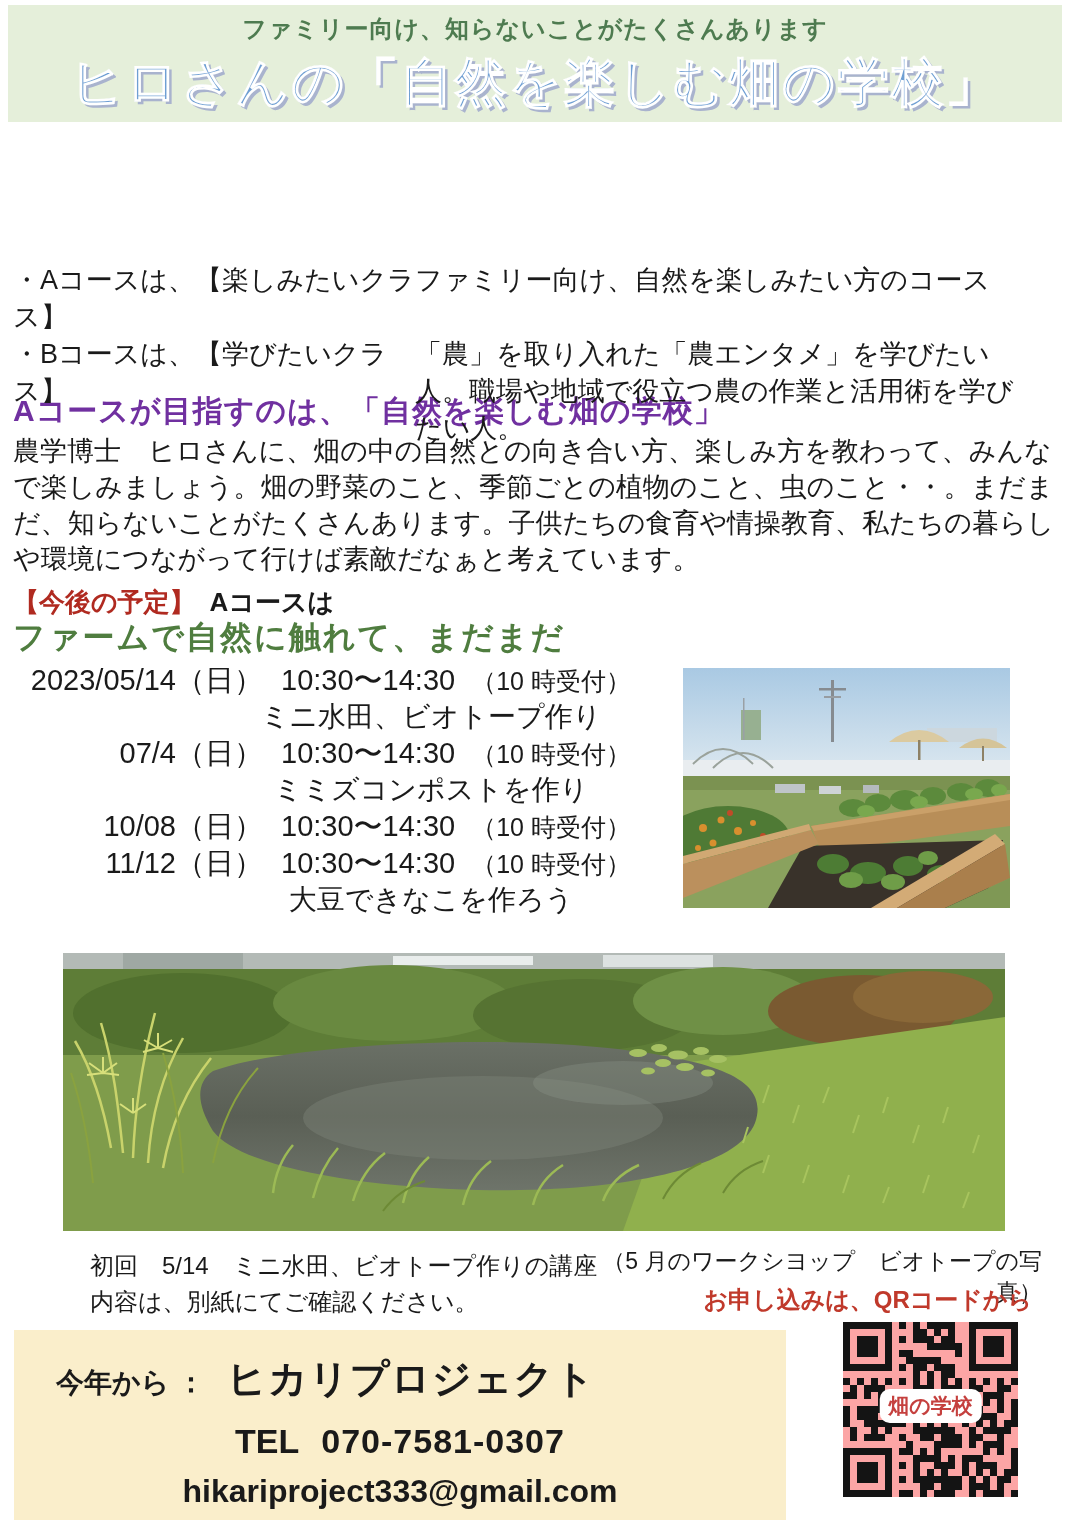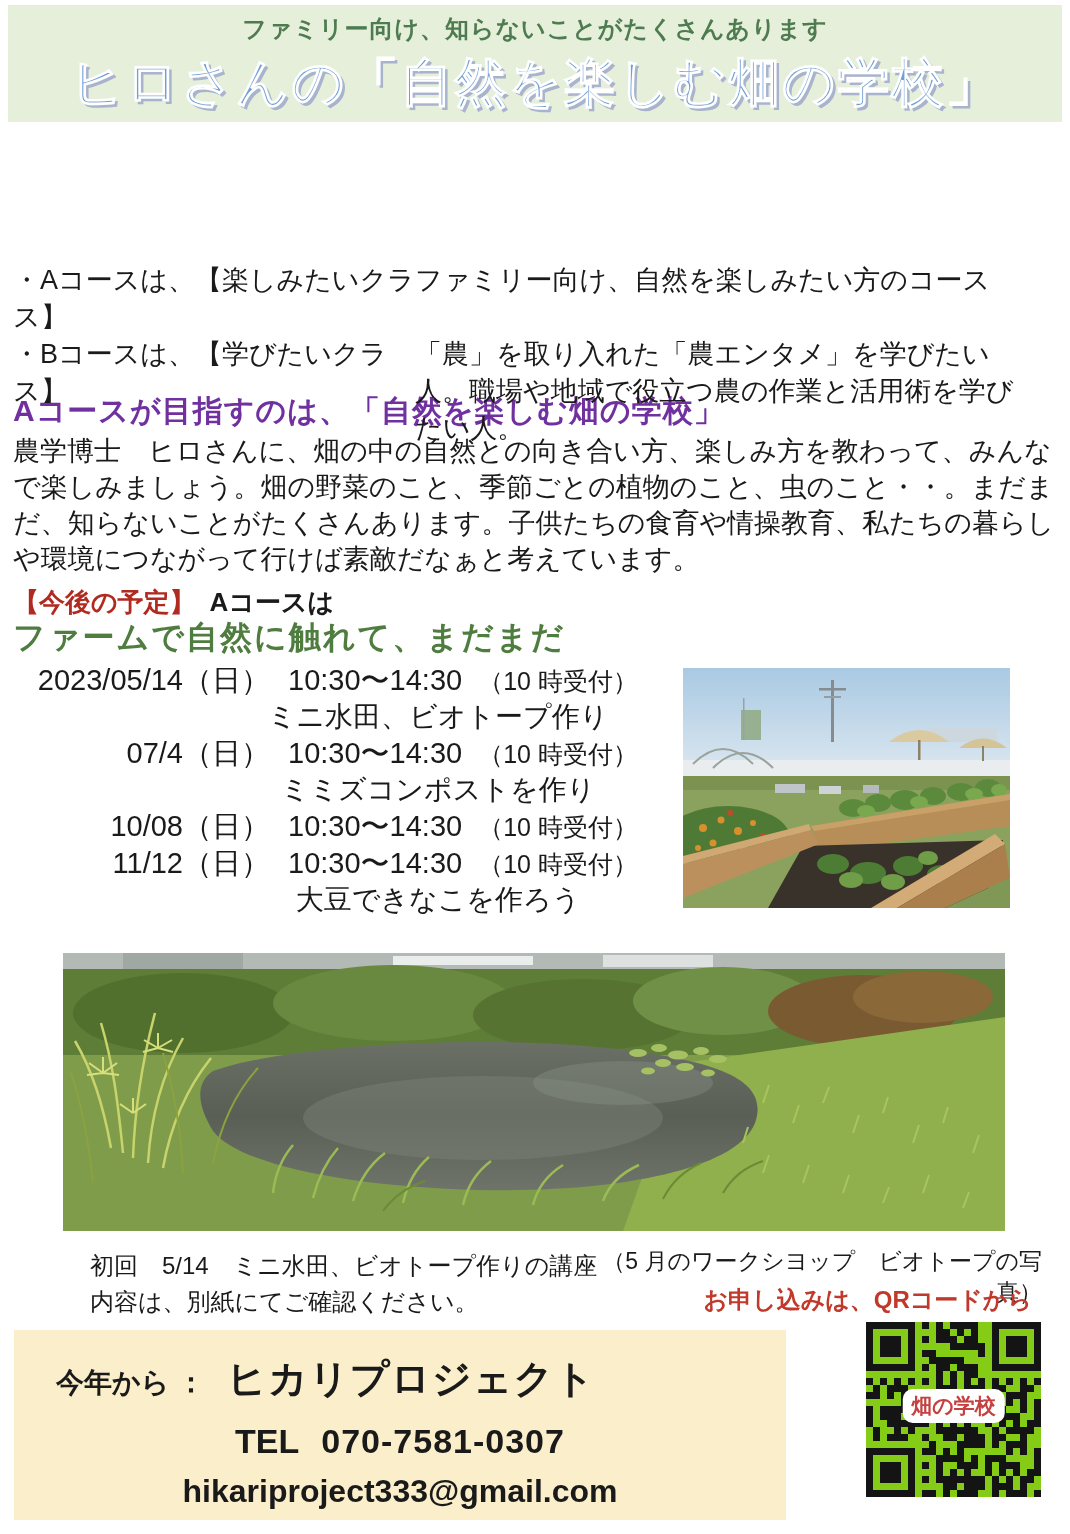--- a/index.html
+++ b/index.html
@@ -41,21 +41,21 @@
   .purple-heading{left:13px;top:391px;font-size:30px;font-weight:700;color:#7030a0;letter-spacing:1px;}
   .acourse-body{left:13px;top:433px;width:1044px;font-size:27px;line-height:36px;}
 
   
   .plan-line{left:13px;top:585px;font-size:26px;font-weight:600;}
   .plan-red{color:#b02a20;}
   .plan-black{color:#1a1a1a;margin-left:14px;}
   .green-heading{left:13px;top:616px;font-size:32px;font-weight:900;color:#4f7d3f;letter-spacing:2px;}
 
   
-  .sched{left:28px;top:662px;width:660px;font-size:29px;line-height:36px;}
+  .sched{left:21px;top:662px;width:660px;font-size:29px;line-height:36px;}
   .s-row{display:flex;align-items:baseline;white-space:nowrap;}
   .s-date{width:242px;text-align:right;flex:none;}
   .s-time{margin-left:18px;}
   .s-note{margin-left:16px;font-size:25px;}
   .s-act{width:660px;padding-left:80px;box-sizing:content-box;text-align:center;font-size:28px;}
 
   
   .garden-photo{left:683px;top:668px;width:327px;height:240px;}
   .pond-photo{left:63px;top:953px;width:942px;height:278px;}
   .garden-photo svg,.pond-photo svg{width:100%;height:100%;display:block;}
@@ -69,21 +69,21 @@
   
   .contact-band{left:14px;top:1330px;width:772px;height:190px;background:#faeecb;}
   .contact-line1{display:flex;align-items:baseline;padding:22px 0 0 42px;}
   .contact-label{font-size:28px;font-weight:700;}
   .contact-name{font-size:39px;font-weight:700;margin-left:22px;letter-spacing:1px;}
   .contact-line2{display:flex;justify-content:center;align-items:baseline;margin-top:16px;font-size:34px;font-weight:700;}
   .contact-tel-number{margin-left:22px;letter-spacing:1px;}
   .contact-line3{margin-top:12px;text-align:center;font-size:32px;font-weight:600;}
 
   
-  .qr{left:866px;top:1322px;width:175px;height:175px;background:#84cc16;}
+  .qr{left:843px;top:1322px;width:175px;height:175px;background:#fca5a5;}
   .qr-pattern{position:absolute;inset:0;display:grid;
     grid-template-rows:repeat(25,1fr);grid-template-columns:repeat(25,1fr);}
   .qr-pattern i{display:block;}
   .qr-label{
     position:absolute;left:50%;top:48%;transform:translate(-50%,-50%);
     background:#ffffff;color:#c5403e;font-size:21px;font-weight:700;
     padding:3px 9px;border-radius:10px;white-space:nowrap;
   }
 </style>
 </head>

